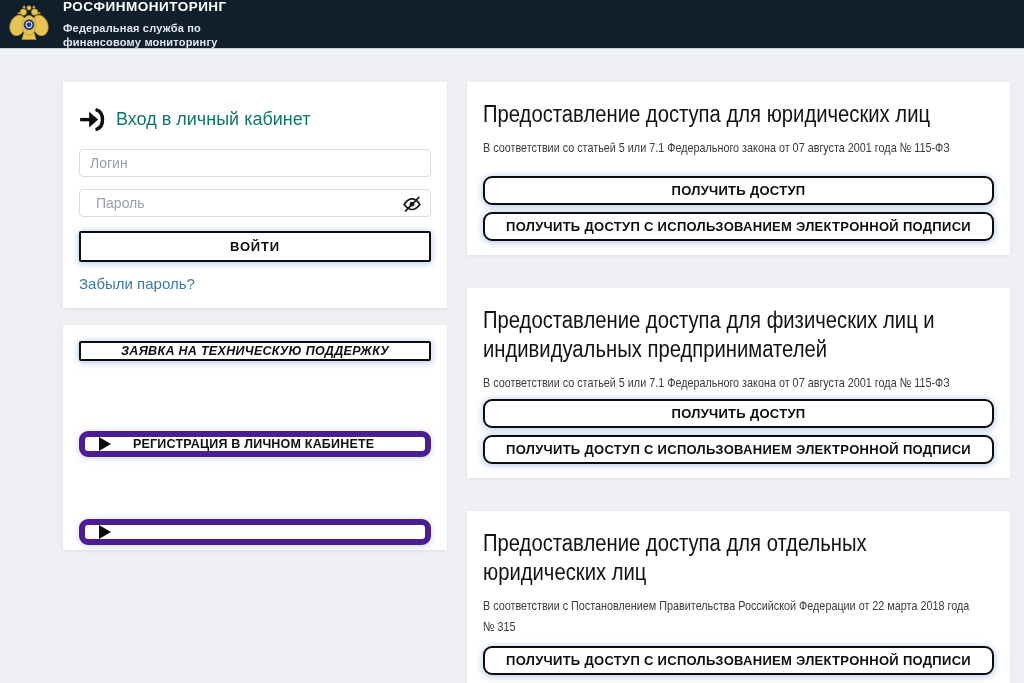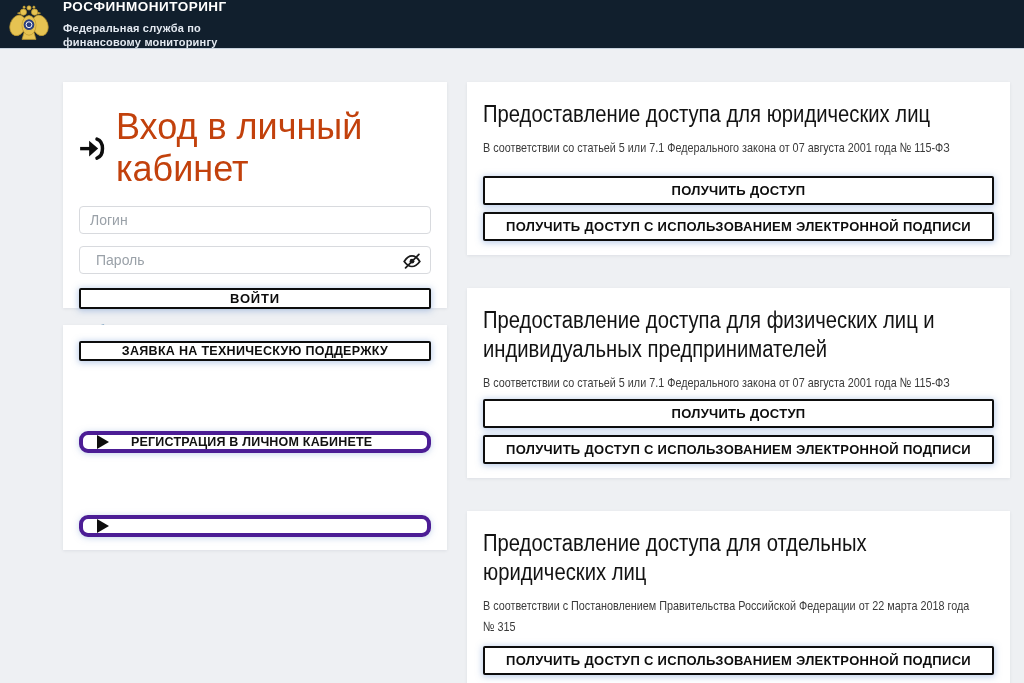--- a/index.html
+++ b/index.html
@@ -23,21 +23,21 @@
   .brand-sub{color:#e3e9f1;font-size:11px;line-height:13.5px;font-weight:bold;letter-spacing:.2px;}
   
   .main{display:flex;gap:20px;padding:34px 14px 0 63px;align-items:flex-start;}
   .col-left{width:384px;flex:0 0 auto;display:flex;flex-direction:column;gap:17px;}
   .col-right{width:543px;flex:0 0 auto;display:flex;flex-direction:column;gap:33px;}
   .card{background:#ffffff;box-shadow:0 1px 3px rgba(20,40,70,.08);box-sizing:border-box;}
   
   .login-card{height:226px;padding:16px;display:flex;flex-direction:column;}
   .login-title-row{display:flex;align-items:center;gap:10px;margin:8px 0 16px;}
   .signin-icon{width:27px;height:27px;flex:0 0 auto;}
-  .login-title{font-size:36px;color:#c2410c;}
+  .login-title{font-size:18px;color:#0f766e;}
   .text-input{
     height:28px;box-sizing:border-box;width:100%;
     border:1px solid #d8dade;border-radius:4px;
     padding:0 10px;font-size:14px;font-family:"Liberation Sans",sans-serif;
     color:#333;outline:none;background:#fff;
   }
   .text-input::placeholder{color:#9aa1a8;}
   .login-field{margin-bottom:12px;}
   .pwd-wrap{position:relative;margin-bottom:14px;}
   .pwd-wrap .text-input{padding-right:36px;padding-left:16px;}
@@ -51,25 +51,25 @@
     box-shadow:0 1px 6px 1px rgba(125,160,215,.5);
     font-family:"Liberation Sans",sans-serif;
     font-size:13px;font-weight:bold;color:#0d0d0d;letter-spacing:.3px;
     cursor:pointer;box-sizing:border-box;width:100%;
   }
   .submit-btn{height:32px;margin-bottom:13px;letter-spacing:.8px;}
   .forgot-link{font-size:15px;color:#3c78a8;text-decoration:none;cursor:pointer;width:fit-content;}
   
   .support-card{height:225px;padding:16px;display:flex;flex-direction:column;}
   .support-title{font-size:26px;color:#111;margin:12px 0 24px;}
-  .tech-btn{height:32px;margin-bottom:22px;font-size:12.5px;}
+  .tech-btn{height:32px;margin-bottom:22px;font-size:12.5px;font-style:italic;}
   .video-btn{
     display:flex;align-items:center;gap:22px;
     height:34px;padding:0 14px;box-sizing:border-box;width:100%;
-    background:#fff;border:4px solid #4c1d95;border-radius:9px;
+    background:#fff;border:6px solid #4c1d95;border-radius:9px;
     box-shadow:0 1px 6px rgba(140,170,215,.5);
     font-family:"Liberation Sans",sans-serif;
     font-size:12.5px;font-weight:bold;color:#111;letter-spacing:.2px;
     cursor:pointer;margin-bottom:14px;text-align:center;margin-top:48px;
   }
   .play-icon{
     width:0;height:0;flex:0 0 auto;
     border-left:12px solid #0d0d0d;
     border-top:7px solid transparent;
     border-bottom:7px solid transparent;
@@ -81,21 +81,21 @@
   .access-card.h3{height:178px;}
   .access-title{
     font-size:23px;line-height:1.27;color:#121212;
     width:113%;transform:scaleX(.88);transform-origin:left top;
   }
   .access-sub{
     margin-top:9px;font-size:13.5px;line-height:1.5;color:#3a3a3a;
     width:122%;transform:scaleX(.8);transform-origin:left top;
   }
   .btn-stack{margin-top:auto;display:flex;flex-direction:column;gap:7px;}
-  .access-btn{height:29px;border-width:2px;}
+  .access-btn{height:29px;border-width:2px;border-radius:9px;}
 </style>
 </head>
 <body>
 
 <header class="header">
   <div class="brand">
     <span class="emblem">
       <svg viewBox="0 0 60 60" width="42" height="44">
         <g fill="#e6c352" stroke="#b9952f" stroke-width="1">
           <ellipse cx="14" cy="32" rx="11" ry="15" transform="rotate(18 14 32)"></ellipse>

